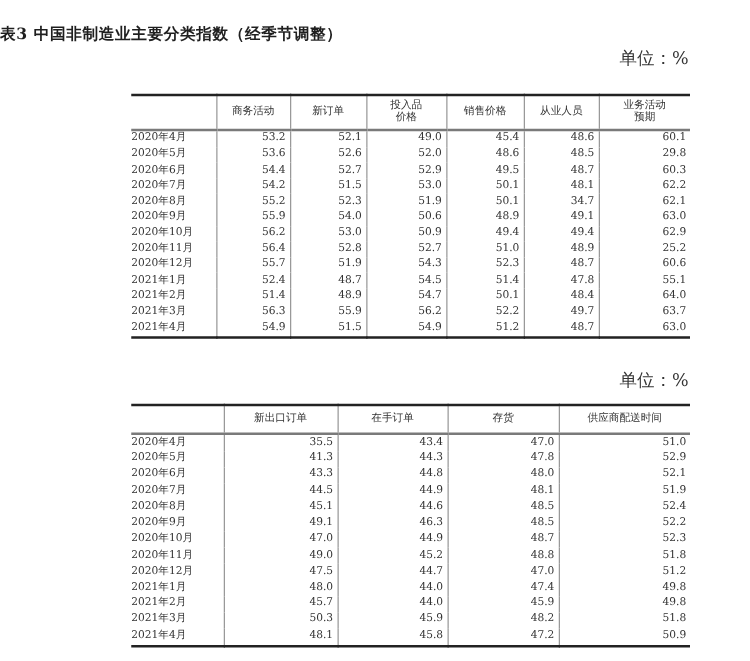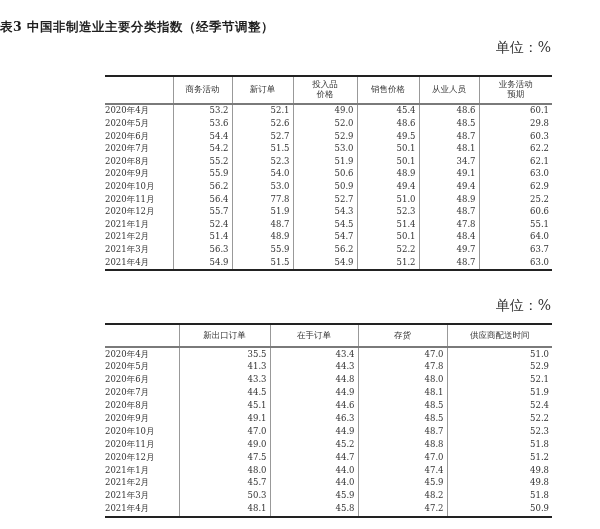--- a/index.html
+++ b/index.html
@@ -179,21 +179,21 @@
             <td class="num-cell">56.2</td>
             <td class="num-cell">53.0</td>
             <td class="num-cell">50.9</td>
             <td class="num-cell">49.4</td>
             <td class="num-cell">49.4</td>
             <td class="num-cell">62.9</td>
           </tr>
           <tr>
             <td class="date-cell">2020年11月</td>
             <td class="num-cell">56.4</td>
-            <td class="num-cell">77.8</td>
+            <td class="num-cell">52.8</td>
             <td class="num-cell">52.7</td>
             <td class="num-cell">51.0</td>
             <td class="num-cell">48.9</td>
             <td class="num-cell">25.2</td>
           </tr>
           <tr>
             <td class="date-cell">2020年12月</td>
             <td class="num-cell">55.7</td>
             <td class="num-cell">51.9</td>
             <td class="num-cell">54.3</td>

